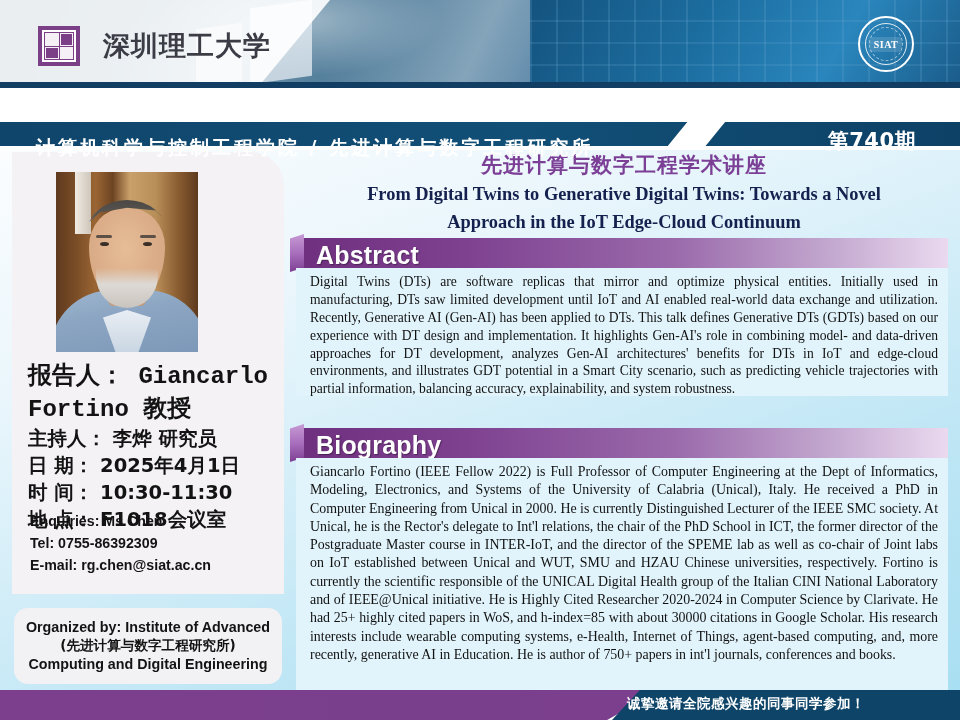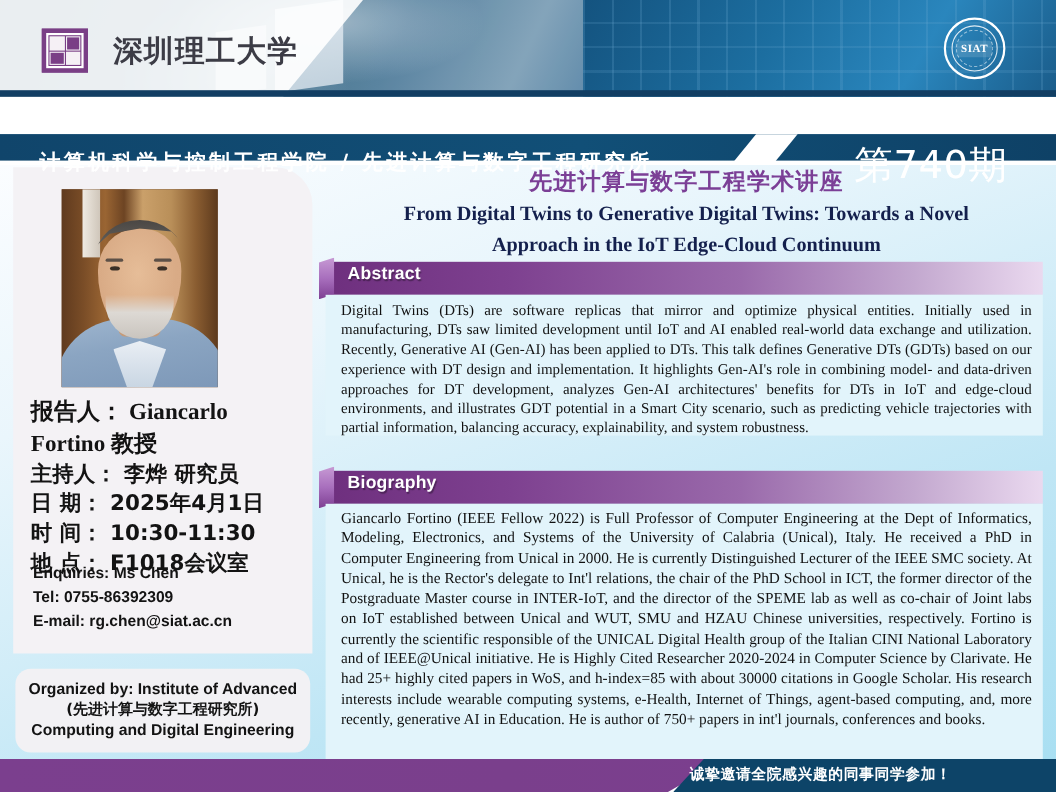--- a/index.html
+++ b/index.html
@@ -108,21 +108,21 @@
     background: #ffffff;
     clip-path: polygon(58% 0, 100% 0, 42% 100%, 0 100%);
   }
   .dept-text {
     position: absolute; left: 36px; top: 13px;
     font-size: 19px; font-weight: bold; color: #ffffff; letter-spacing: 3px;
     font-family: "DejaVu Sans", sans-serif; z-index: 3;
   }
   .issue-text {
     position: absolute; right: 44px; top: 5px;
-    font-size: 35px; font-weight: normal; color: #ffffff;
+    font-size: 21px; font-weight: bold; color: #ffffff;
     font-family: "DejaVu Sans", sans-serif; z-index: 3;
     letter-spacing: 0.5px;
   }
   .dept-bottom-rule {
     position: absolute; left: 0; top: 146px; width: 960px; height: 4px;
     background: #ffffff;
   }
 
   
   .body-bg {
@@ -195,21 +195,21 @@
   .pa-brow.r { left: 50%; transform: translateX(13px); }
 
   .detail-list {
     position: absolute; left: 16px; top: 208px; width: 250px;
     color: #131313;
   }
   .detail-row {
     font-size: 19.5px; font-weight: bold; line-height: 1.38;
     font-family: "DejaVu Sans", sans-serif; white-space: nowrap;
   }
-  .detail-row.serif-name { font-family: Liberation Serif, serif; font-size: 21px; }
+  .detail-row.serif-name { font-family: Liberation Mono, monospace; font-size: 24px; }
   .contact-list {
     position: absolute; left: 18px; top: 358px; width: 250px;
   }
   .contact-row {
     font-size: 14.2px; font-weight: bold; color: #131313; line-height: 1.55;
     font-family: "Liberation Sans", sans-serif; white-space: nowrap;
   }
 
   .org-card {
     position: absolute; left: 14px; top: 608px; width: 268px; height: 76px;
@@ -240,21 +240,21 @@
     position: absolute; left: 296px; width: 652px; height: 30px;
     background: linear-gradient(90deg, #6e2f7e 0%, #7e4190 26%, #9a6aab 58%, #c3a8cf 82%, #ead9ef 100%);
   }
   .section-head .tab {
     position: absolute; left: -6px; top: -4px; width: 14px; height: 38px;
     background: linear-gradient(180deg, #c79ad4 0%, #a86fbd 50%, #7e3f93 100%);
     clip-path: polygon(0 12%, 100% 0, 100% 88%, 0 100%);
   }
   .section-head .label {
     position: absolute; left: 20px; top: 3px;
-    font-size: 16px; font-weight: bold; color: #ffffff;
+    font-size: 25px; font-weight: bold; color: #ffffff;
     font-family: "Liberation Sans", sans-serif; letter-spacing: 0.2px;
     text-shadow: 1px 1px 1px rgba(0,0,0,0.35);
   }
   .section-body {
     position: absolute; left: 296px; width: 652px;
     background: #e2f4fb;
     font-family: "Liberation Serif", serif;
     color: #111111; text-align: justify;
     padding: 5px 10px 6px 14px;
     line-height: 1.315;

